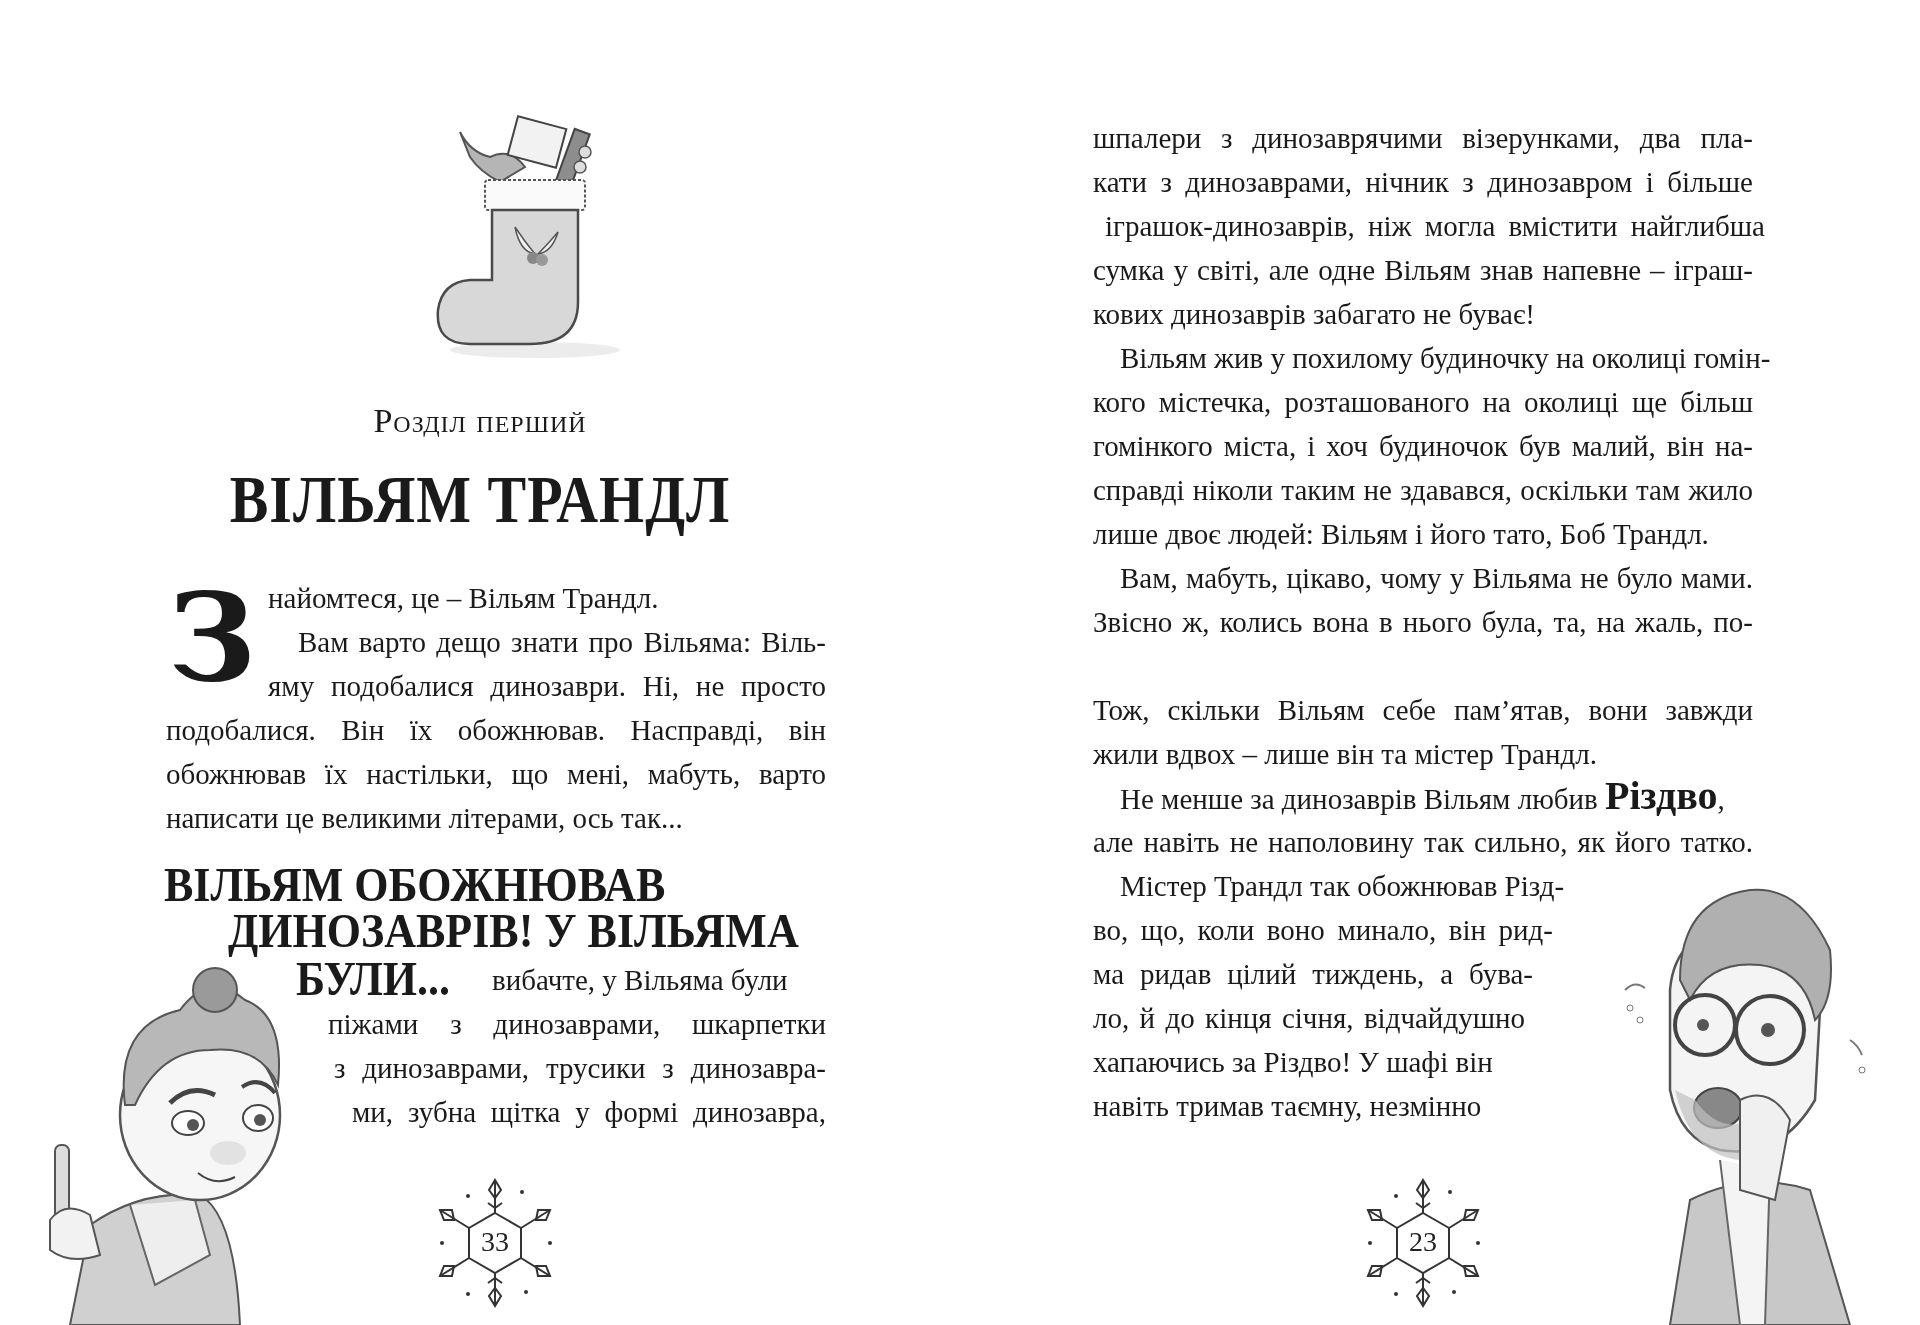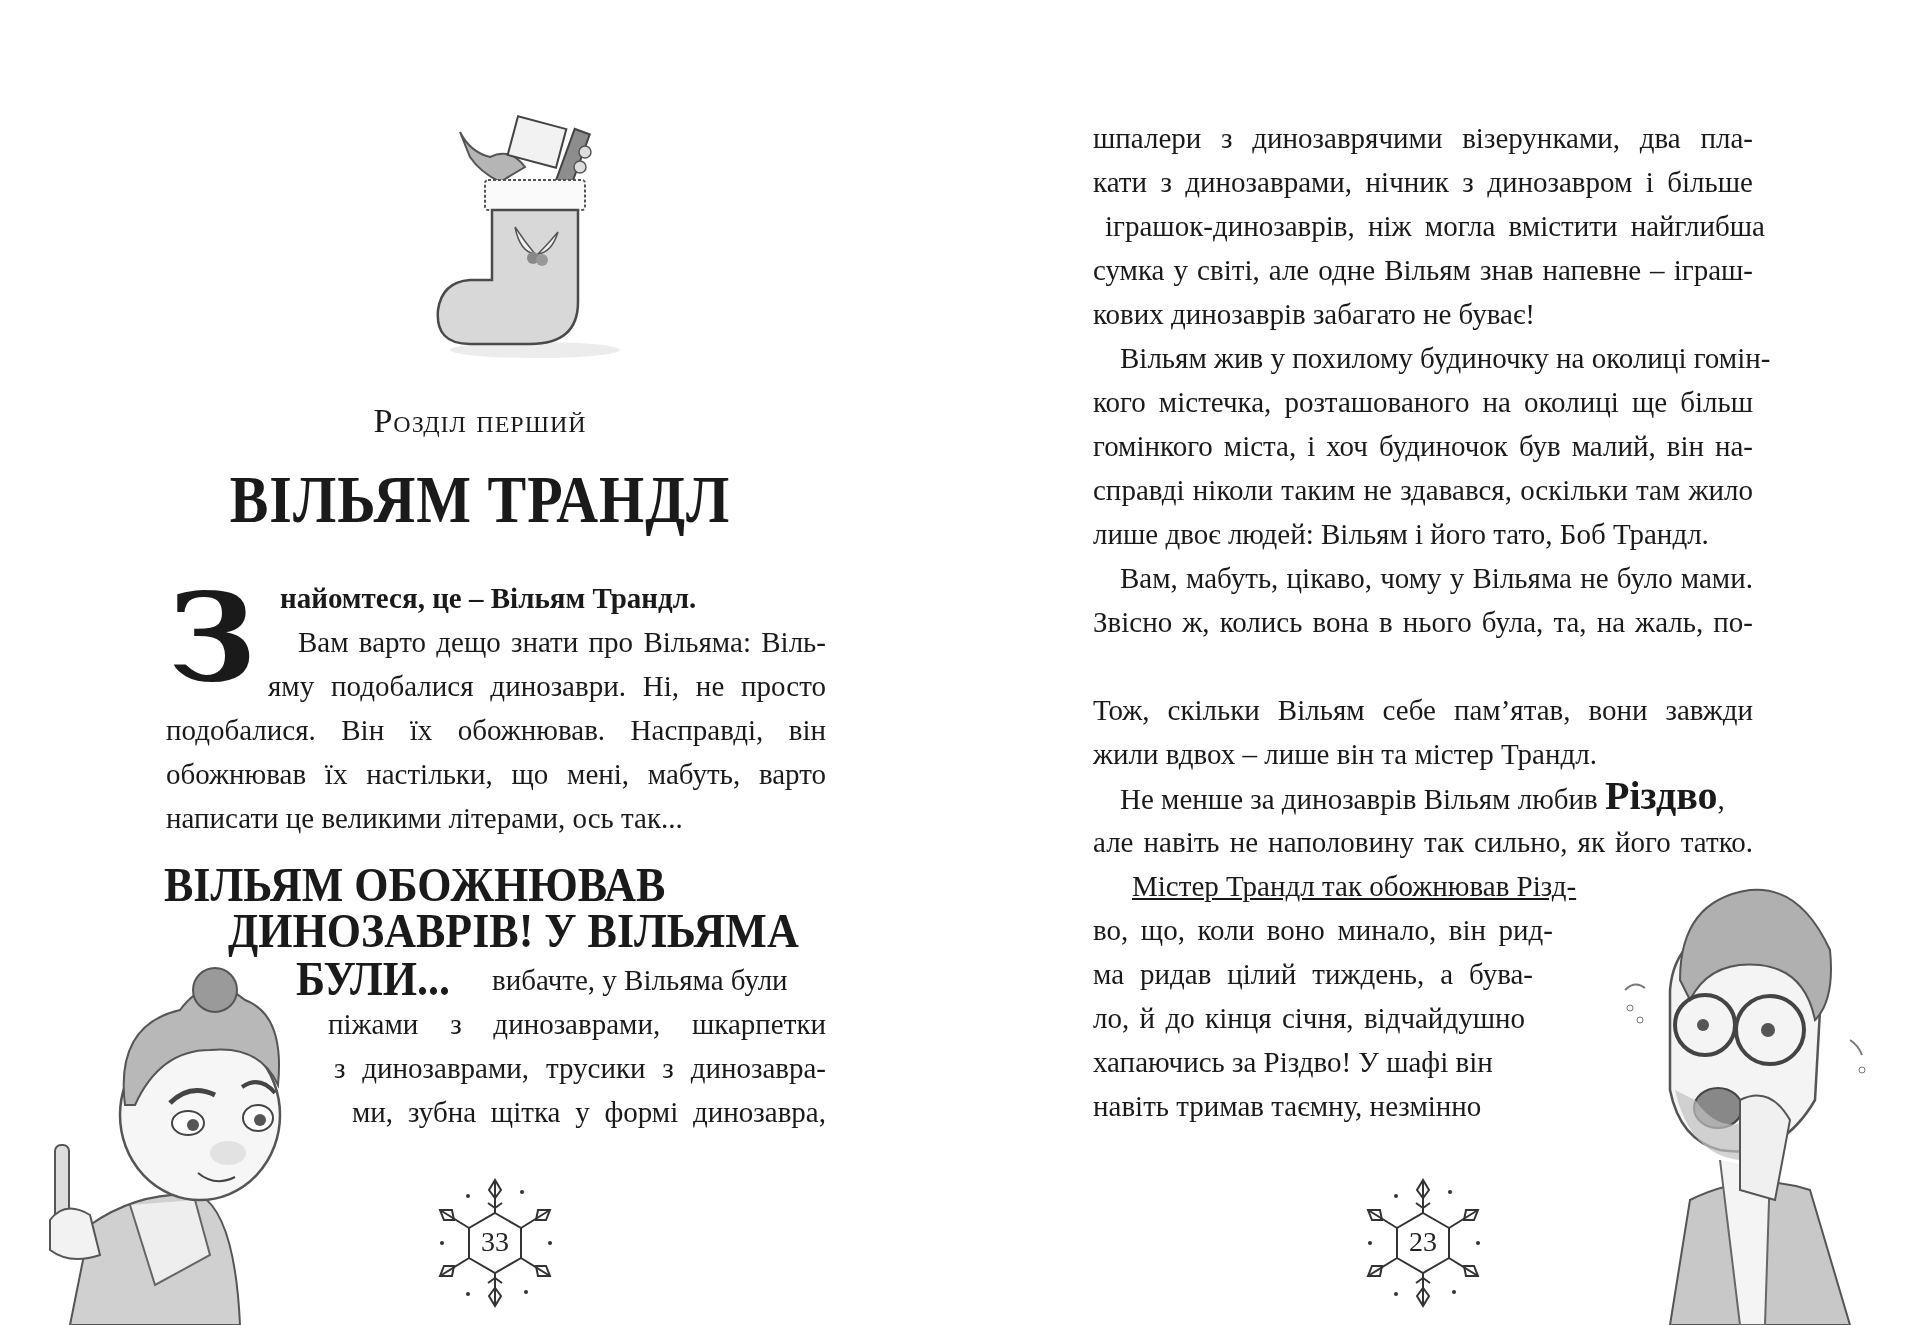--- a/index.html
+++ b/index.html
@@ -48,21 +48,21 @@
     <path d="M128 120 Q118 132 108 142 Q122 140 128 120 Z" fill="#f2f2f2" stroke="#555" stroke-width="1.5"></path>
     <circle cx="103" cy="146" r="6" fill="#888"></circle>
     <circle cx="112" cy="148" r="6" fill="#999"></circle>
   </svg>
 
   <div class="chapter-label">Розділ перший</div>
   <div class="chapter-title">ВІЛЬЯМ ТРАНДЛ</div>
 
   <div class="dropcap">З</div>
 
-  <div class="line" style="left:280px; top:580px;font-weight:bold;">найомтеся, це – Вільям Трандл.</div>
+  <div class="line" style="left:268px; top:580px;">найомтеся, це – Вільям Трандл.</div>
   <div class="line justify" style="left:298px; top:624px; width:528px;">Вам варто дещо знати про Вільяма: Віль-</div>
   <div class="line justify" style="left:268px; top:668px; width:558px;">яму подобалися динозаври. Ні, не просто</div>
   <div class="line justify" style="left:166px; top:712px; width:660px;">подобалися. Він їх обожнював. Насправді, він</div>
   <div class="line justify" style="left:166px; top:756px; width:660px;">обожнював їх настільки, що мені, мабуть, варто</div>
   <div class="line" style="left:166px; top:800px;">написати це великими літерами, ось так...</div>
 
   <div class="bigcaps" style="left:164px; top:858px;">ВІЛЬЯМ ОБОЖНЮВАВ</div>
   <div class="bigcaps" style="left:228px; top:904px;">ДИНОЗАВРІВ! У ВІЛЬЯМА</div>
   <div class="bigcaps" style="left:296px; top:952px;">БУЛИ...</div>
 
@@ -140,21 +140,21 @@
   <div class="line justify" style="left:160px; top:560px; width:633px;">Вам, мабуть, цікаво, чому у Вільяма не було мами.</div>
   <div class="line justify" style="left:133px; top:604px; width:660px;">Звісно ж, колись вона в нього була, та, на жаль, по-</div>
   <div class="line justify" style="left:133px; top:692px; width:660px;">Тож, скільки Вільям себе пам’ятав, вони завжди</div>
   <div class="line" style="left:133px; top:736px;">жили вдвох – лише він та містер Трандл.</div>
 
   <div class="line" style="left:160px; top:778px;">
     <span>Не менше за динозаврів Вільям любив</span>
     <span class="ridzvo">Різдво</span><span>,</span>
   </div>
   <div class="line justify" style="left:133px; top:824px; width:660px;">але навіть не наполовину так сильно, як його татко.</div>
-  <div class="line" style="left:172px; top:868px;text-decoration:underline;">Містер Трандл так обожнював Різд-</div>
+  <div class="line" style="left:160px; top:868px;">Містер Трандл так обожнював Різд-</div>
   <div class="line justify" style="left:133px; top:912px; width:460px;">во, що, коли воно минало, він рид-</div>
   <div class="line justify" style="left:133px; top:956px; width:440px;">ма ридав цілий тиждень, а бува-</div>
   <div class="line justify" style="left:133px; top:1000px; width:432px;">ло, й до кінця січня, відчайдушно</div>
   <div class="line" style="left:133px; top:1044px;">хапаючись за Різдво! У шафі він</div>
   <div class="line" style="left:133px; top:1088px;">навіть тримав таємну, незмінно</div>
 
   <svg class="illus" style="left:640px; top:870px;" width="300" height="455" viewBox="0 0 300 455">
 
     <path d="M70 455 L90 330 Q150 300 210 320 L250 455 Z" fill="#c8c8c8" stroke="#555" stroke-width="2"></path>
     <path d="M120 290 L140 455 L165 455 L170 300" fill="#f4f4f4" stroke="#666" stroke-width="2"></path>

